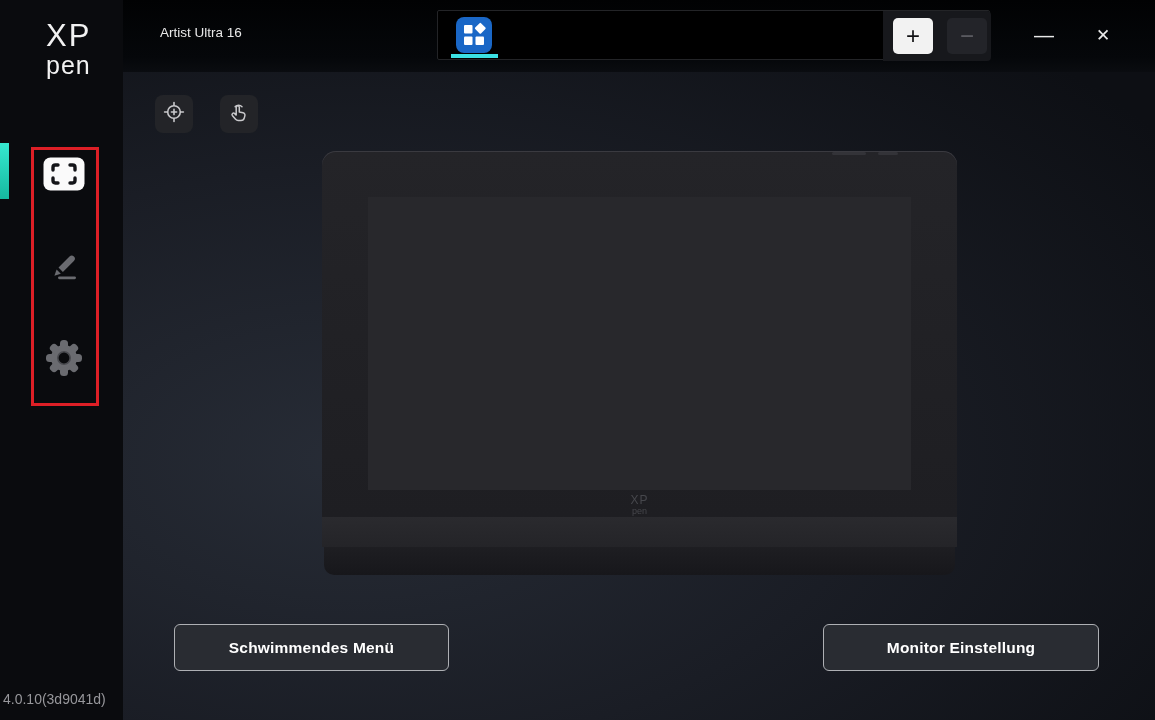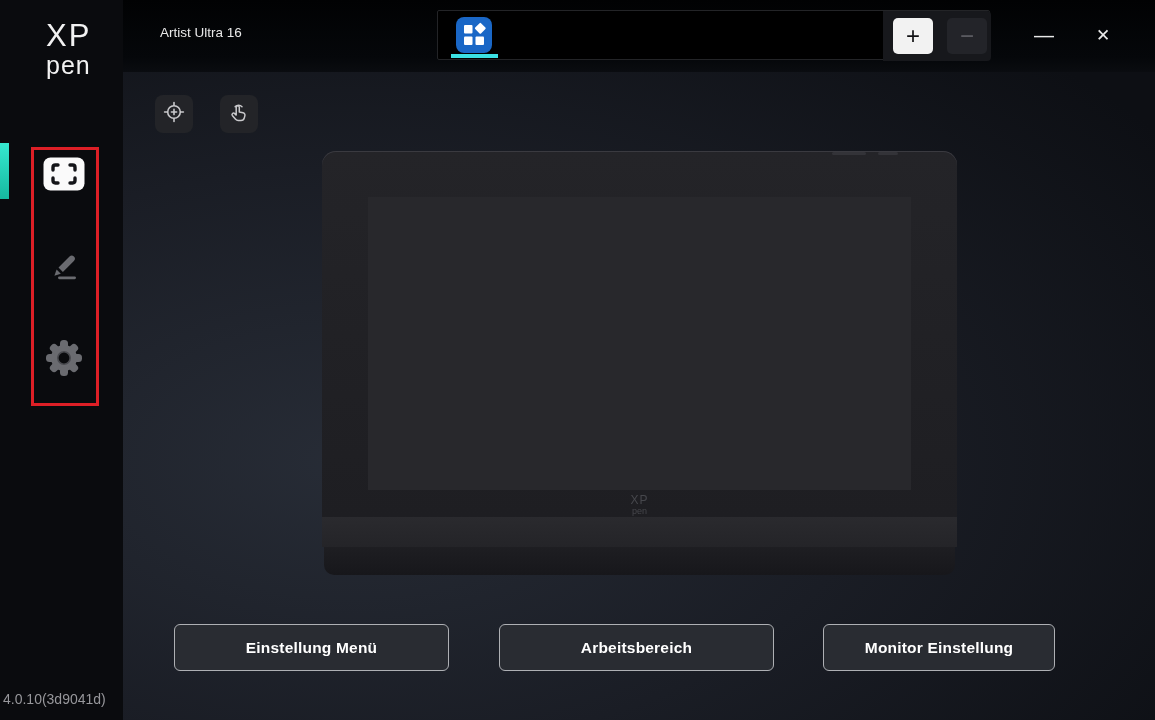--- a/index.html
+++ b/index.html
@@ -99,21 +99,21 @@
   }
   
   .action-btn{
     position:absolute;top:624px;width:275px;height:47px;box-sizing:border-box;
     background:#292c32;border:1px solid #aeb0b4;border-radius:6px;
     color:#fff;font-size:15.5px;font-weight:bold;letter-spacing:0.2px;
     display:flex;align-items:center;justify-content:center;cursor:pointer;
   }
   .action-btn.a1{left:51px;}
   .action-btn.a2{left:376px;}
-  .action-btn.a3{left:700px;width:232px;}
+  .action-btn.a3{left:700px;width:276px;}
 </style>
 </head>
 <body>
 
 <div class="app">
 
   <div class="sidebar">
     <div class="logo">
       <div class="l1">XP</div>
       <div class="l2">pen</div>
@@ -225,18 +225,17 @@
         <div class="tablet-screen"></div>
         <div class="tablet-logo">
           <div class="tl1">XP</div>
           <div class="tl2">pen</div>
         </div>
       </div>
       <div class="tablet-stand"></div>
       <div class="tablet-base"></div>
     </div>
 
-    <div class="action-btn a1">Einstellung Menü</div>
-    <div class="action-btn a2">Arbeitsbereich</div>
+    <div class="action-btn a1">Schwimmendes Menü</div>
     <div class="action-btn a3">Monitor Einstellung</div>
 
   </div>
 </div>
 
 </body></html>

